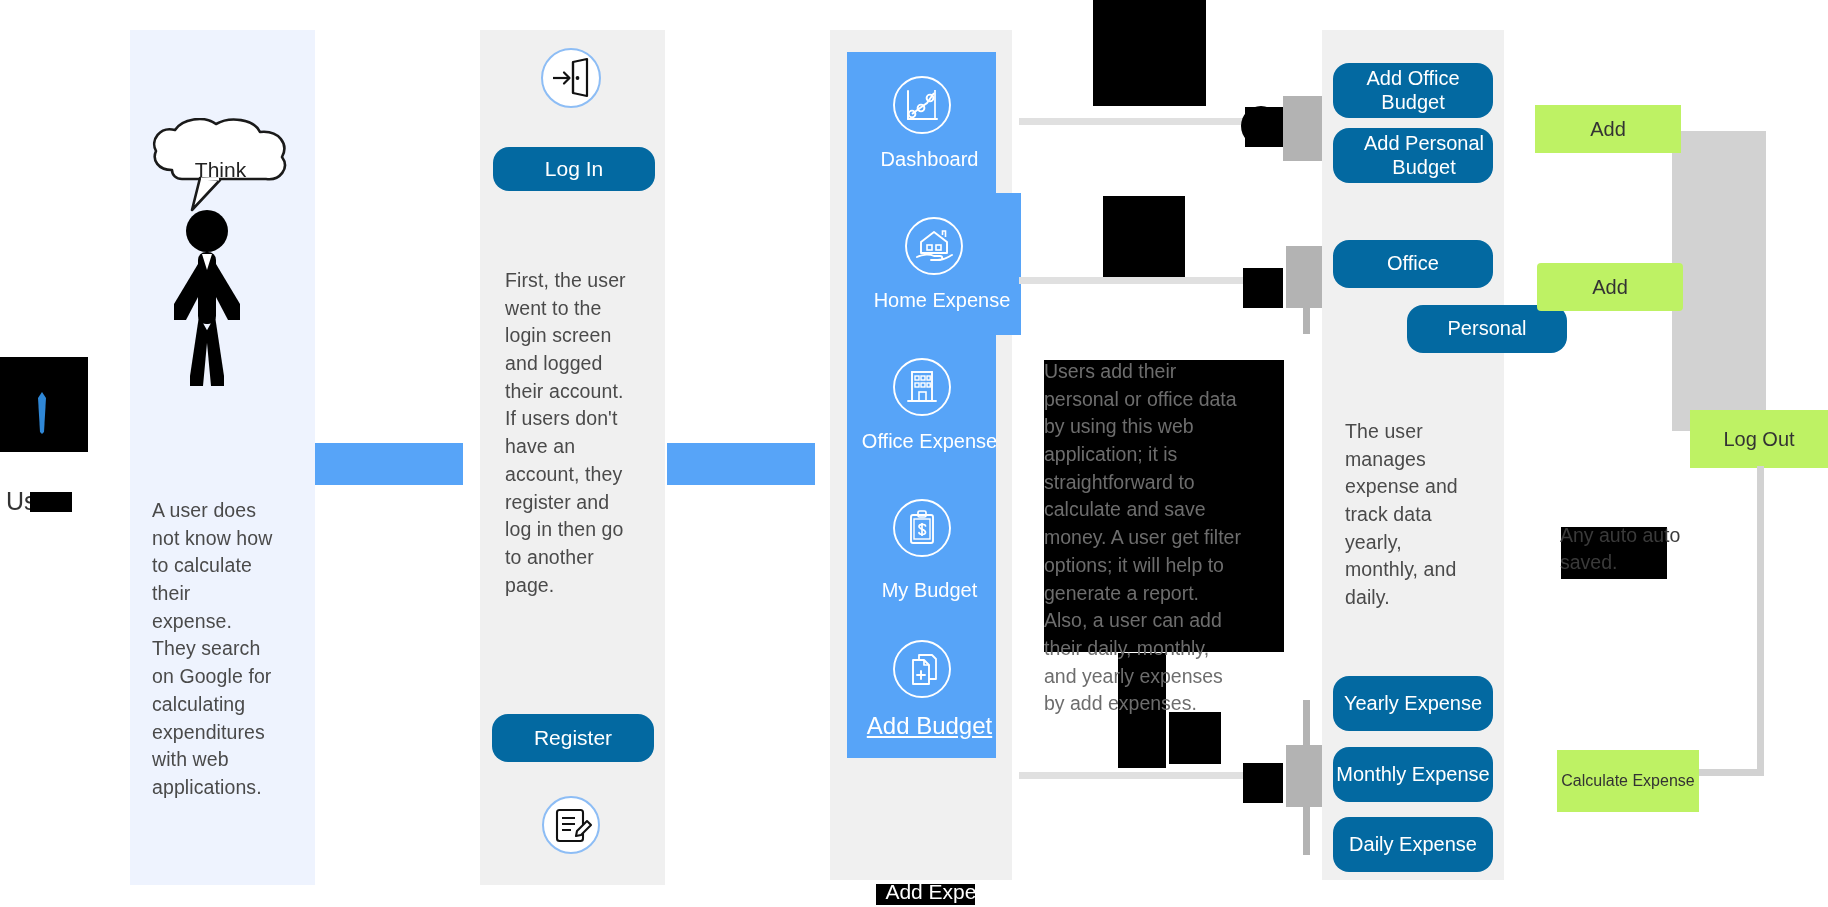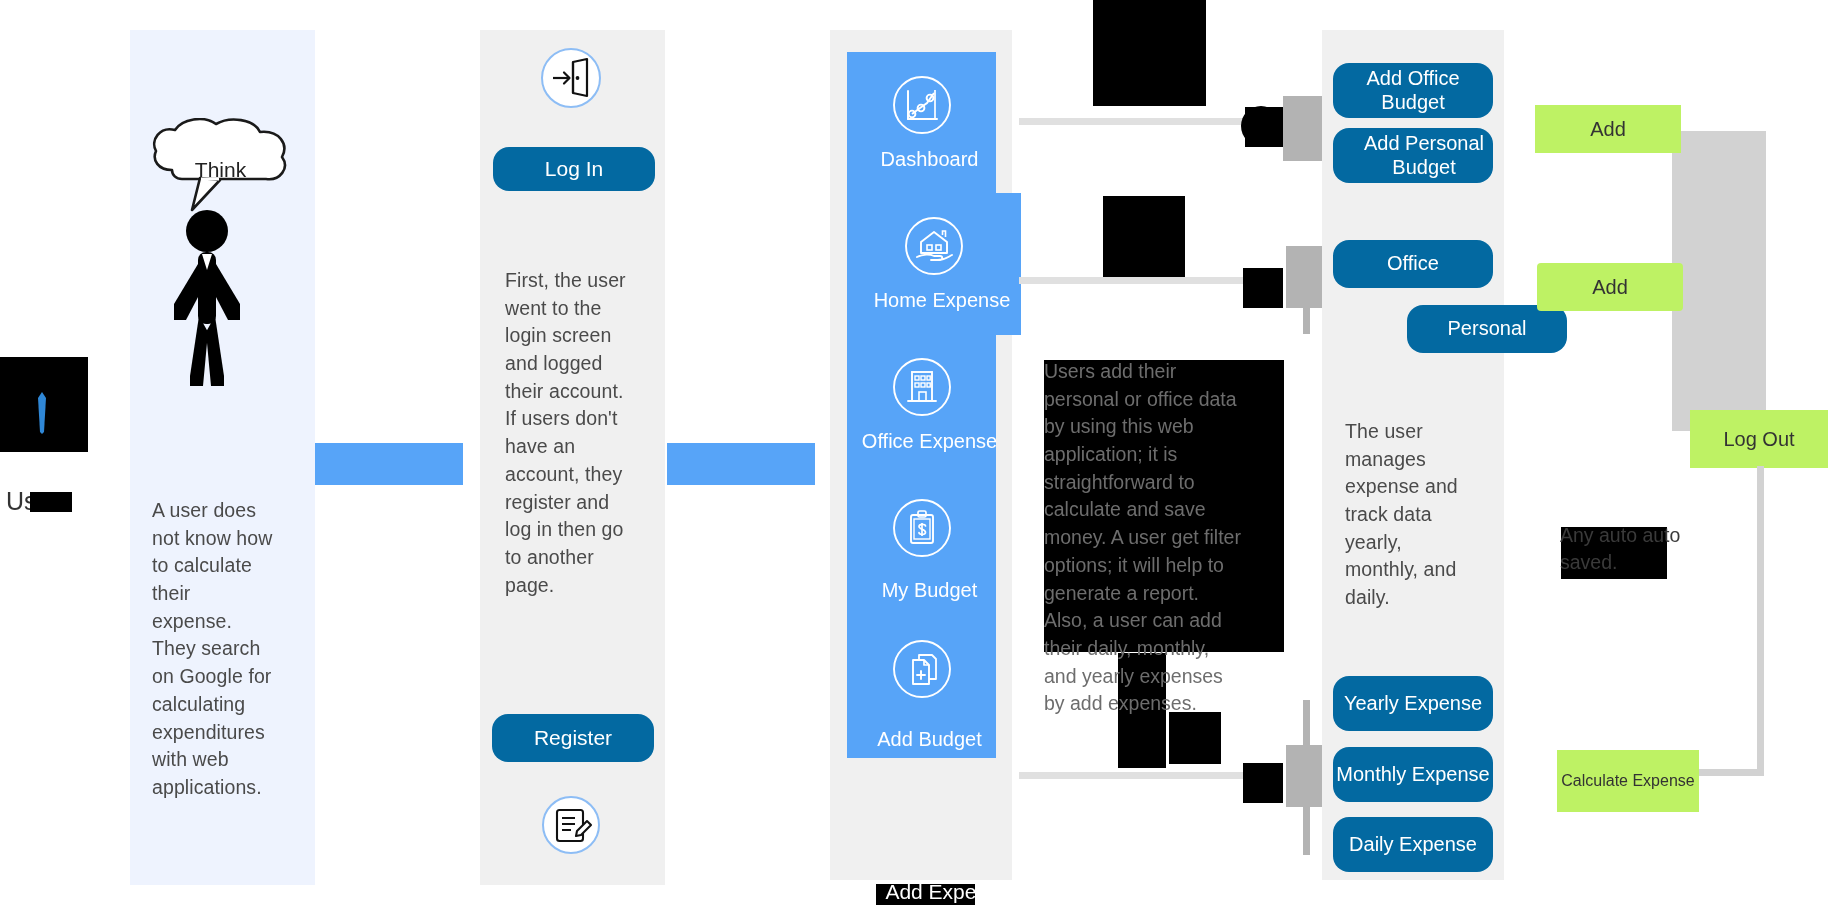--- a/index.html
+++ b/index.html
@@ -194,21 +194,21 @@
   <div class="abs card-blue" style="left:847px;top:616px;width:149px;height:142px;">
     <div style="margin-top:22px;">
       <svg viewBox="0 0 62 62" width="62" height="62">
         <circle cx="31" cy="31" r="28" fill="none" stroke="#ffffff" stroke-width="1.9"></circle>
         <path d="M28 17 L41 17 L45 21 L45 41 L28 41 Z" fill="none" stroke="#ffffff" stroke-width="1.8" stroke-linejoin="round"></path>
         <path d="M22 22 L33 22 L38 27 L38 46 L22 46 Z" fill="#57a4f8" stroke="#ffffff" stroke-width="1.9" stroke-linejoin="round"></path>
         <path d="M33 22 L33 27 L38 27" fill="none" stroke="#ffffff" stroke-width="1.7" stroke-linejoin="round"></path>
         <path d="M30 33 L30 41 M26 37 L34 37" stroke="#ffffff" stroke-width="1.9" stroke-linecap="round"></path>
       </svg>
     </div>
-    <div class="card-label" style="margin-top:28px;font-size:20px;">Add Budget</div>
+    <div class="card-label" style="margin-top:12px;font-size:24px;text-decoration:underline;">Add Budget</div>
   </div>
 
   <div class="abs redact" style="left:876px;top:884px;width:99px;height:21px;"></div>
   <div class="abs" style="left:862px;top:880px;width:160px;text-align:center;font-size:21px;color:#ffffff;">Add Expens</div>
 
   <div class="abs redact" style="left:1093px;top:0px;width:113px;height:106px;"></div>
   <div class="abs line-gray" style="left:1019px;top:118px;width:239px;height:7px;"></div>
   <div class="abs block-gray" style="left:1283px;top:96px;width:39px;height:65px;"></div>
   <div class="abs redact" style="left:1245px;top:107px;width:38px;height:40px;"></div>
   <div class="abs" style="left:1241px;top:106px;width:40px;height:40px;border-radius:50%;background:#000;"></div>

